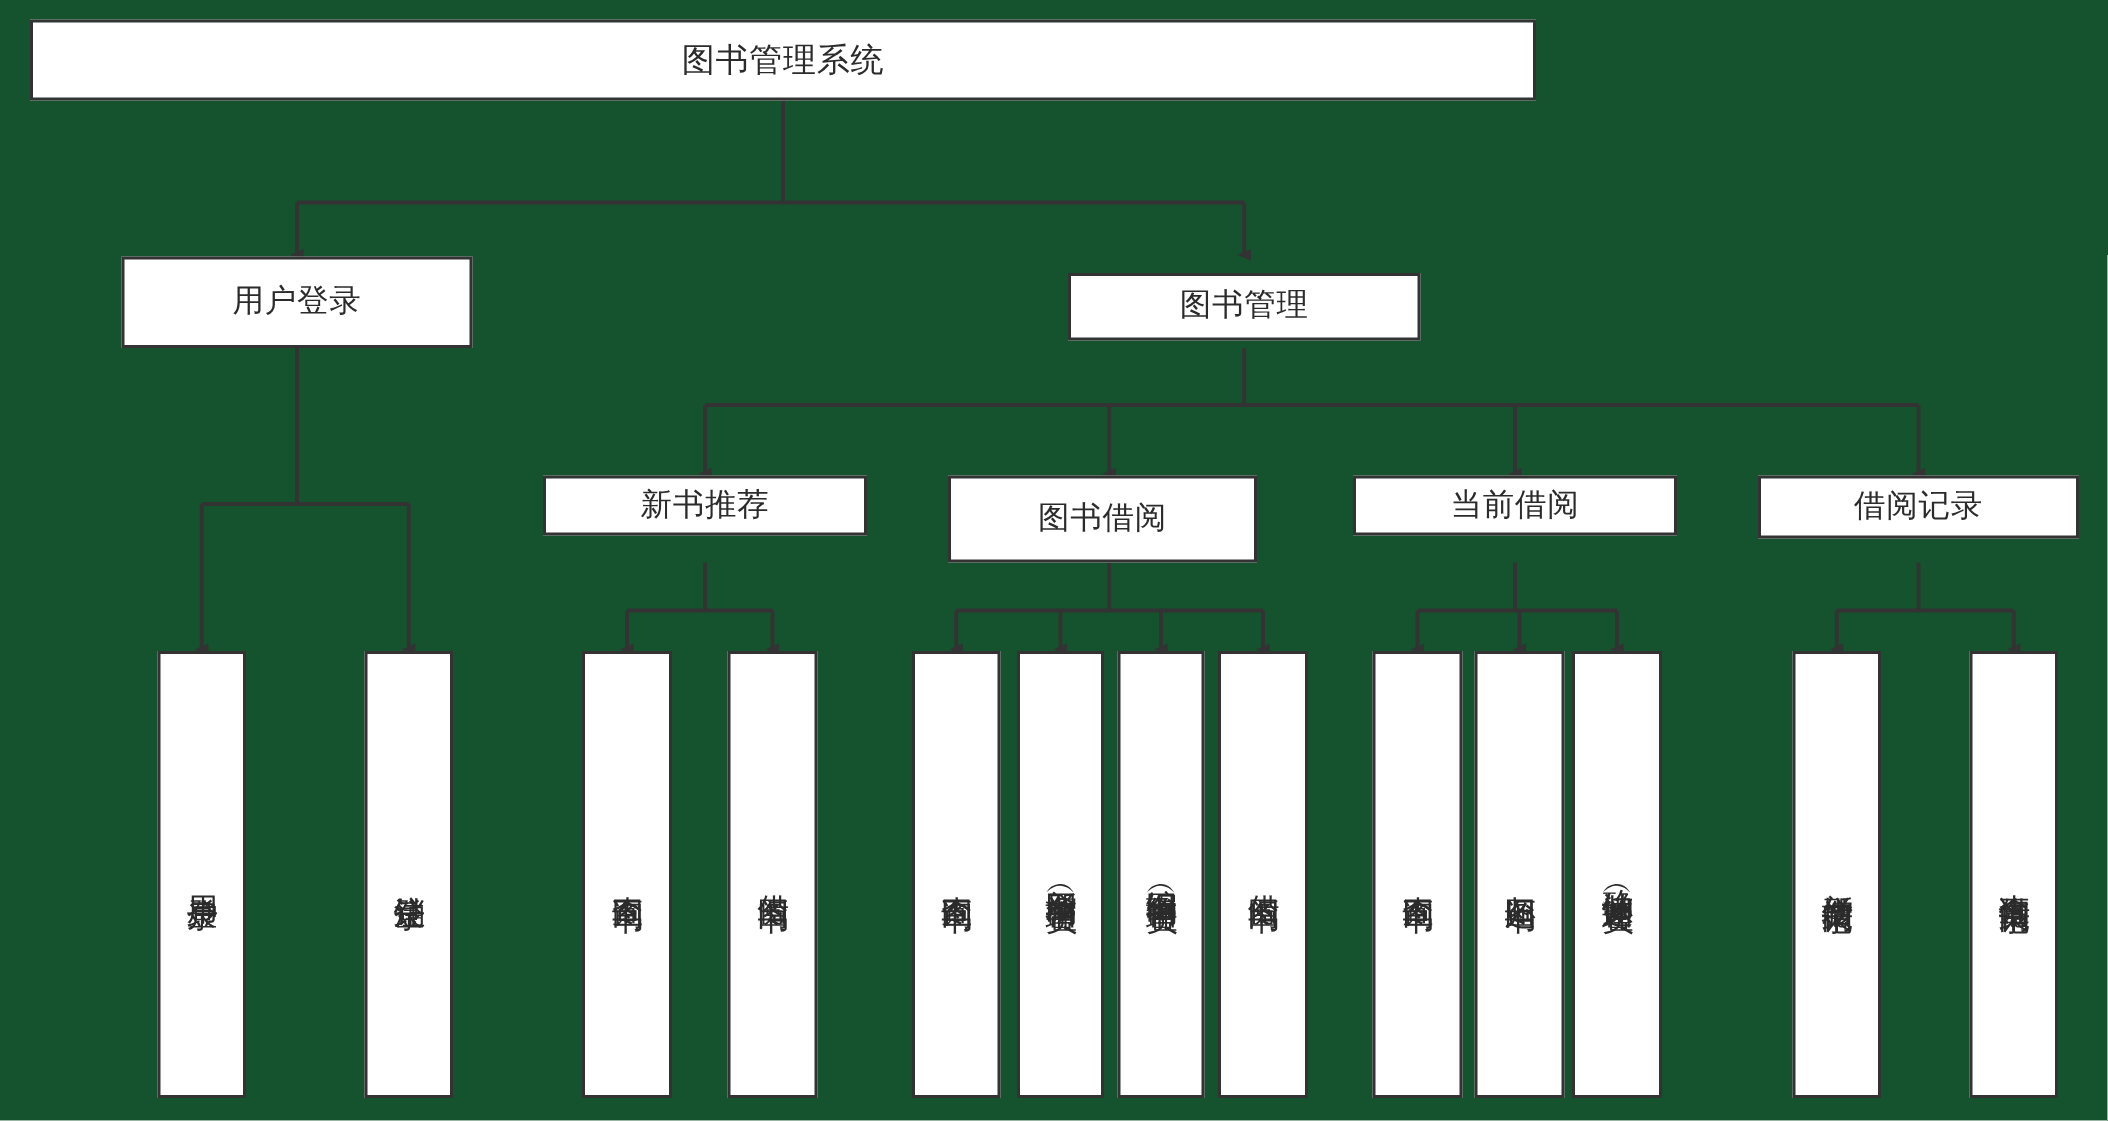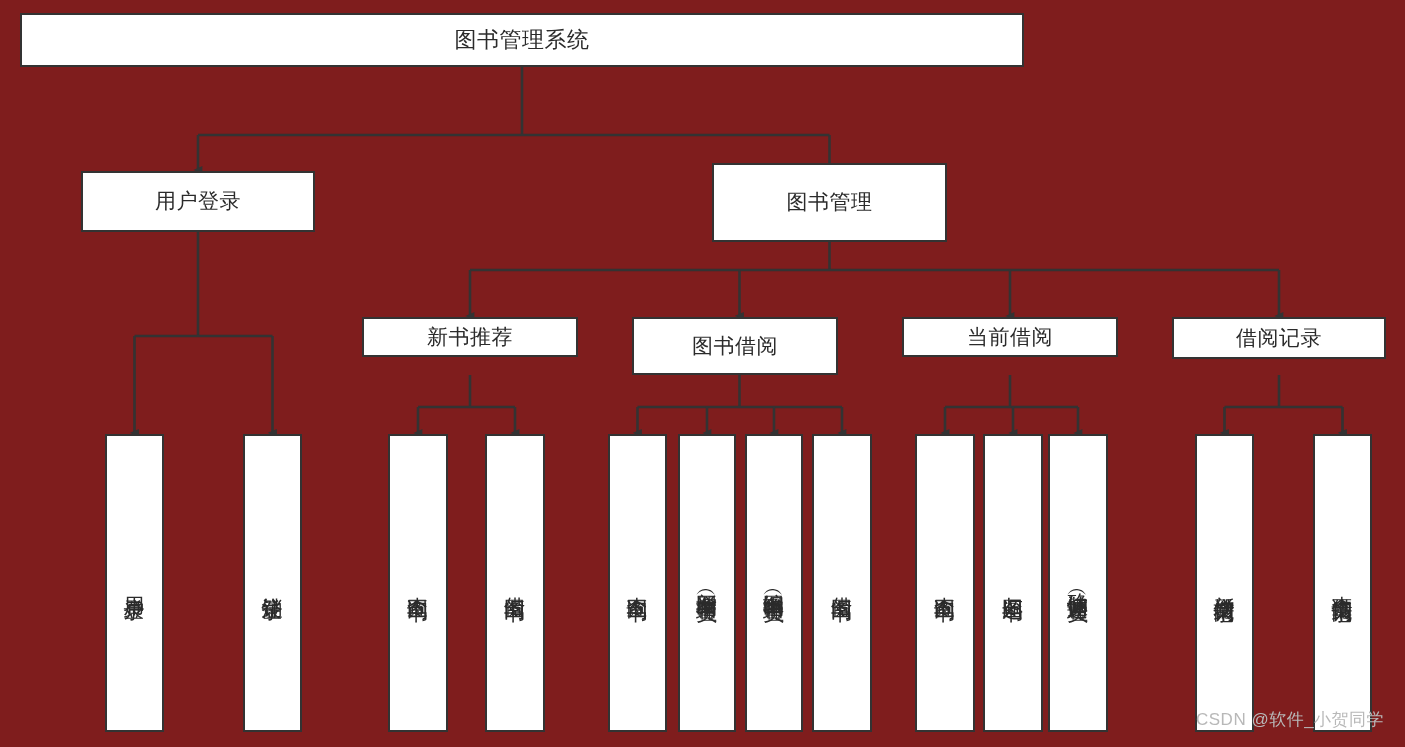--- a/index.html
+++ b/index.html
@@ -7,21 +7,21 @@
     padding: 0;
     background: #ffffff;
   }
   body {
     font-family: "Liberation Sans", "DejaVu Sans", sans-serif;
   }
   #canvas {
     position: relative;
     width: 1405px;
     height: 747px;
-    background: #7f1d1d;
+    background: #14532d;
     overflow: hidden;
   }
   svg.edges {
     position: absolute;
     left: 0;
     top: 0;
     width: 1405px;
     height: 747px;
     pointer-events: none;
   }
@@ -109,21 +109,21 @@
       </g>
   </svg>
 
   <div id="node-layer">
       <div class="node root" style="left: 20px; top: 13px; width: 1004px; height: 54px;">
         <span class="lbl">图书管理系统</span>
       </div>
       <div class="node" style="left: 81px; top: 171px; width: 234px; height: 61px;">
         <span class="lbl">用户登录</span>
       </div>
-      <div class="node" style="left: 712px; top: 163px; width: 235px; height: 79px;">
+      <div class="node" style="left: 712px; top: 182px; width: 235px; height: 45px;">
         <span class="lbl">图书管理</span>
       </div>
       <div class="node" style="left: 362px; top: 317px; width: 216px; height: 40px;">
         <span class="lbl">新书推荐</span>
       </div>
       <div class="node" style="left: 632px; top: 317px; width: 206px; height: 58px;">
         <span class="lbl">图书借阅</span>
       </div>
       <div class="node" style="left: 902px; top: 317px; width: 216px; height: 40px;">
         <span class="lbl">当前借阅</span>
@@ -165,14 +165,13 @@
         <span class="lbl">确认归还（管理员）</span>
       </div>
       <div class="node vertical" style="left: 1195px; top: 434px; width: 59px; height: 298px;">
         <span class="lbl">新增借阅记录</span>
       </div>
       <div class="node vertical" style="left: 1313px; top: 434px; width: 59px; height: 298px;">
         <span class="lbl">查询借阅记录</span>
       </div>
     </div>
 
-  <div class="watermark" style="left: 1196px; top: 719px; transform: translateY(-50%);">CSDN @软件_小贺同学</div>
 </div>
 
 </body></html>

